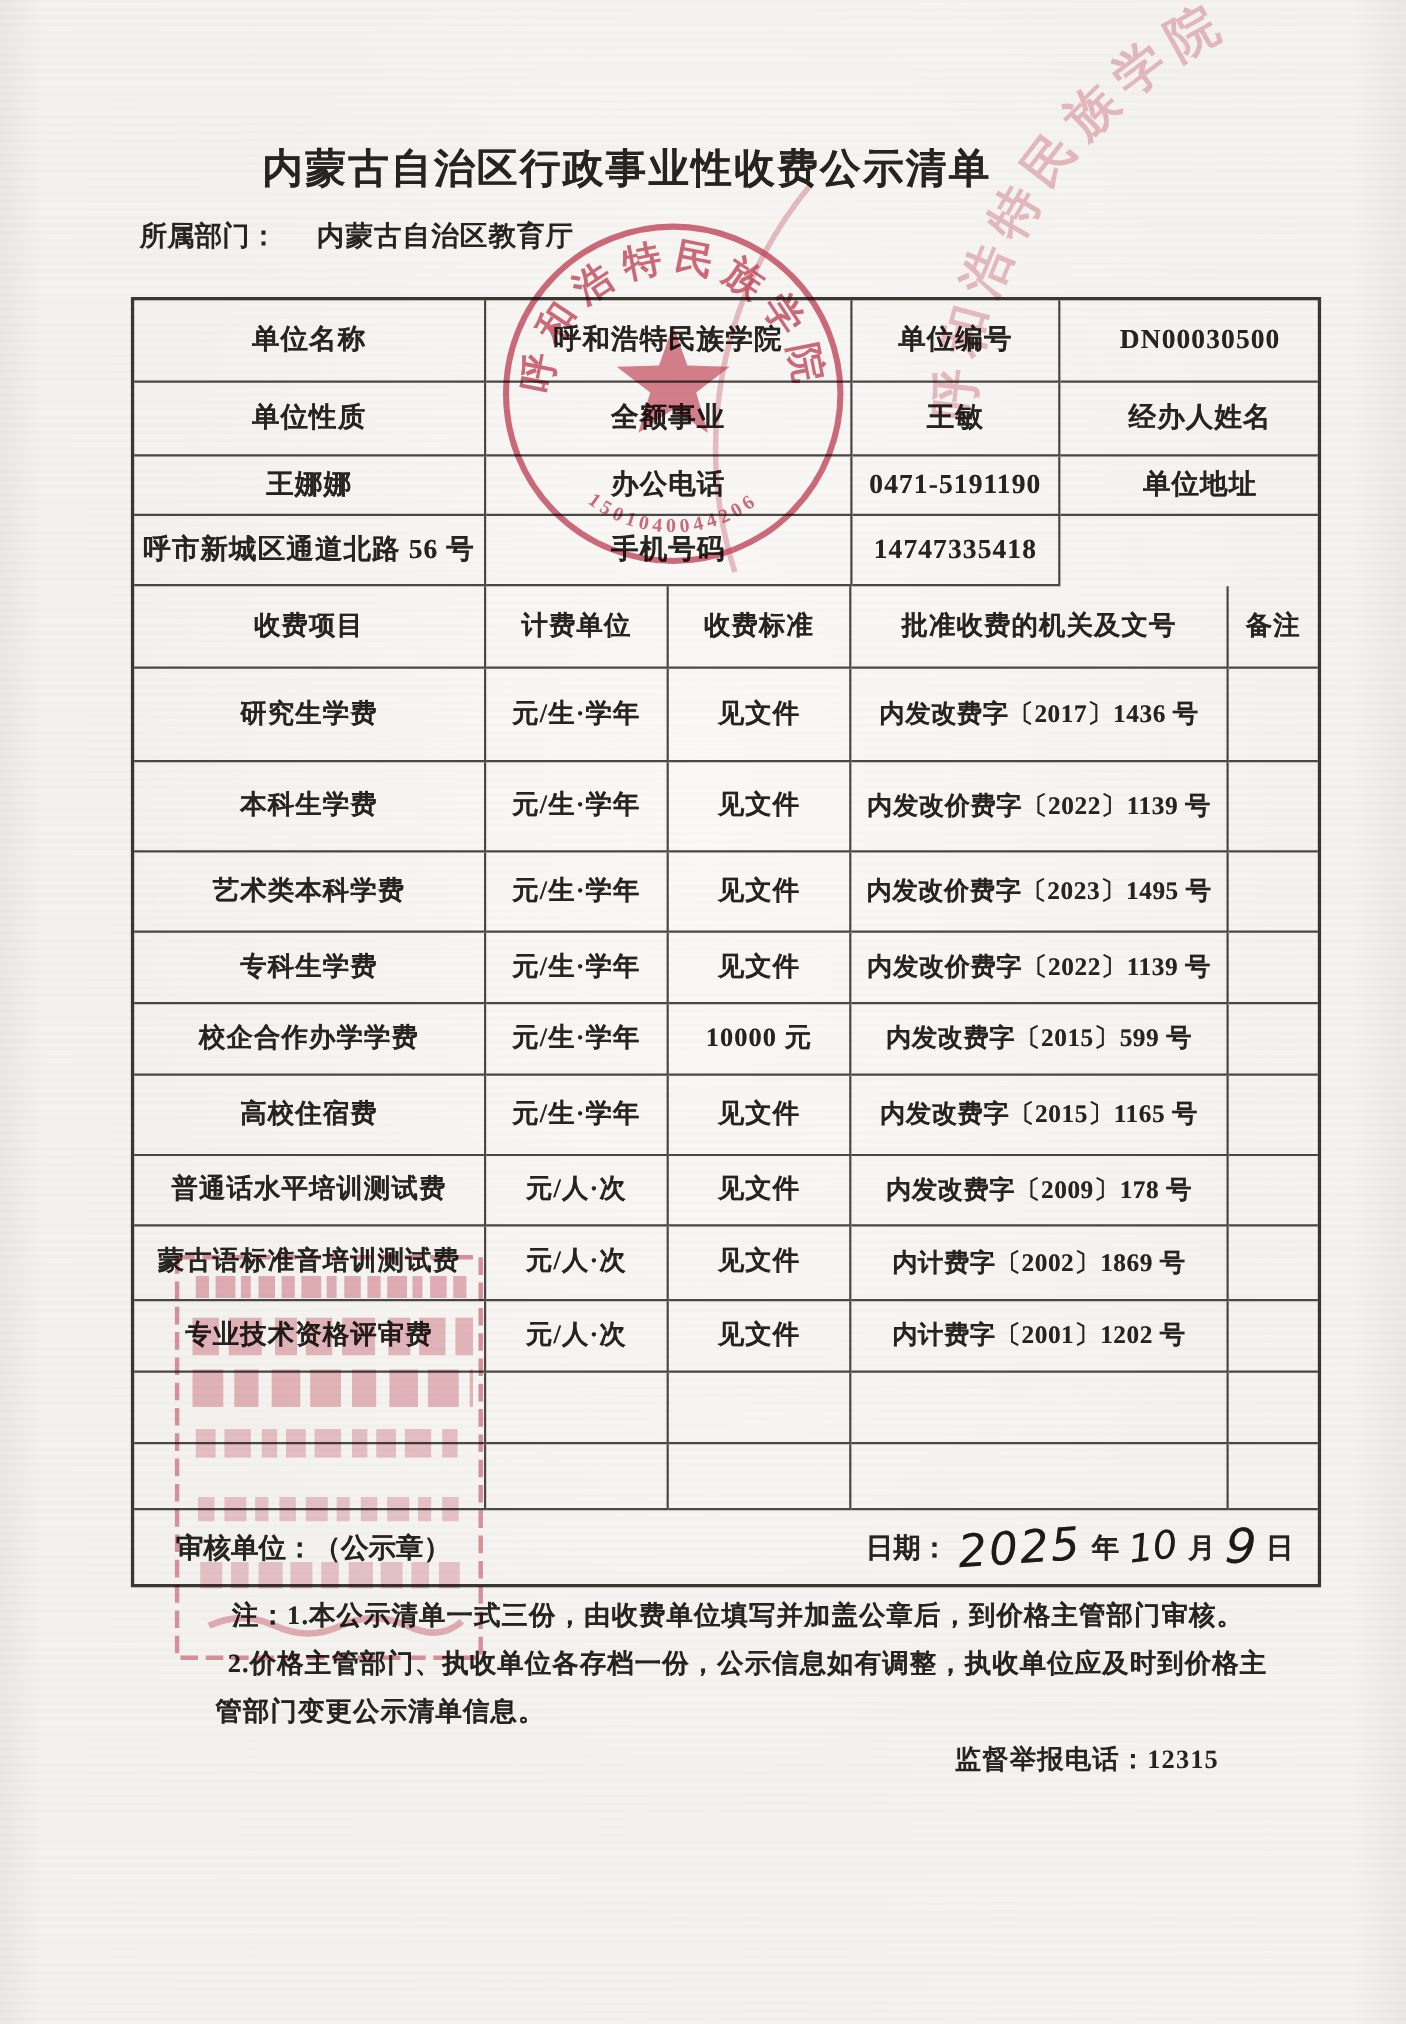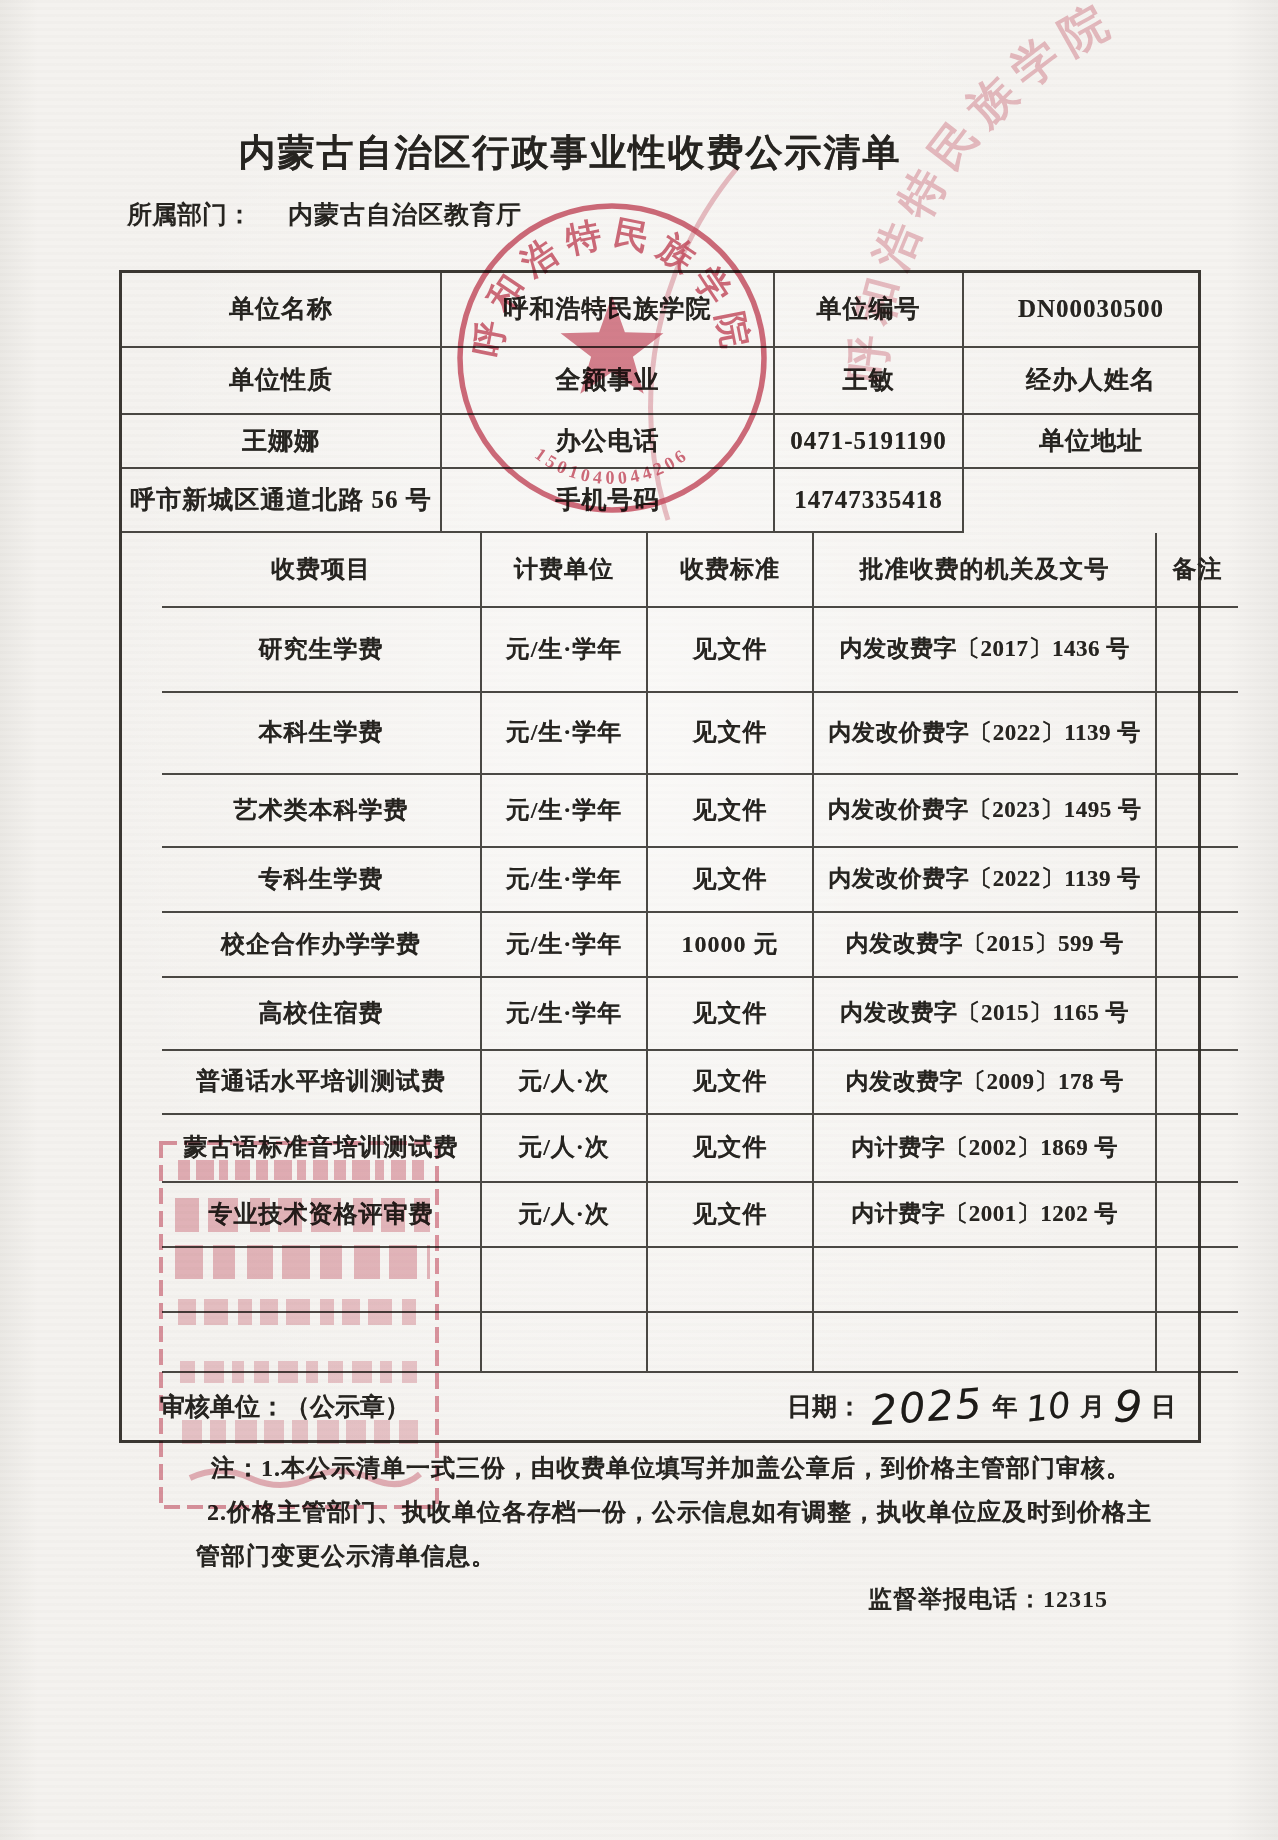--- a/index.html
+++ b/index.html
@@ -15,21 +15,21 @@
   .title{
     position:absolute;top:128px;left:170px;width:800px;text-align:center;
     font-size:37px;font-weight:700;letter-spacing:2px;
     text-shadow:0 0 .6px rgba(20,18,15,.55);
   }
   .dept{position:absolute;top:198px;left:127px;font-size:25px;font-weight:600;}
   .dept .val{margin-left:36px;letter-spacing:1px;}
   .tbl{position:absolute;left:119px;top:270px;width:1076px;border:3px solid rgba(42,39,34,.92);}
   .igrid{display:grid;grid-template-columns:320px 333px 189px 234px;grid-template-rows:75px 67px 54px 64px;border-radius:21px;}
   .fgrid{display:grid;grid-template-columns:320px 166px 166px 343px 81px;
-         grid-template-rows:75px 85px 82px 73px 65px 65px 73px 64px 68px 65px 65px 60px;padding-left:40px;}
+         grid-template-rows:75px 85px 82px 73px 65px 65px 73px 64px 68px 65px 65px 60px;}
   .cell{
     box-sizing:border-box;display:flex;align-items:center;justify-content:center;text-align:center;
     border-right:2px solid rgba(44,41,36,.85);border-bottom:2px solid rgba(44,41,36,.85);
     font-size:25px;font-weight:600;letter-spacing:1px;line-height:1.15;
     text-shadow:0 0 .5px rgba(20,18,15,.5);
   }
   .igrid .cell:nth-child(4n){border-right:none;padding-left:20px;}
   .fgrid .cell:nth-child(5n){border-right:none;}
   .fgrid .cell{font-size:24px;}
   .cell.auth{font-size:23px;letter-spacing:.5px;}

